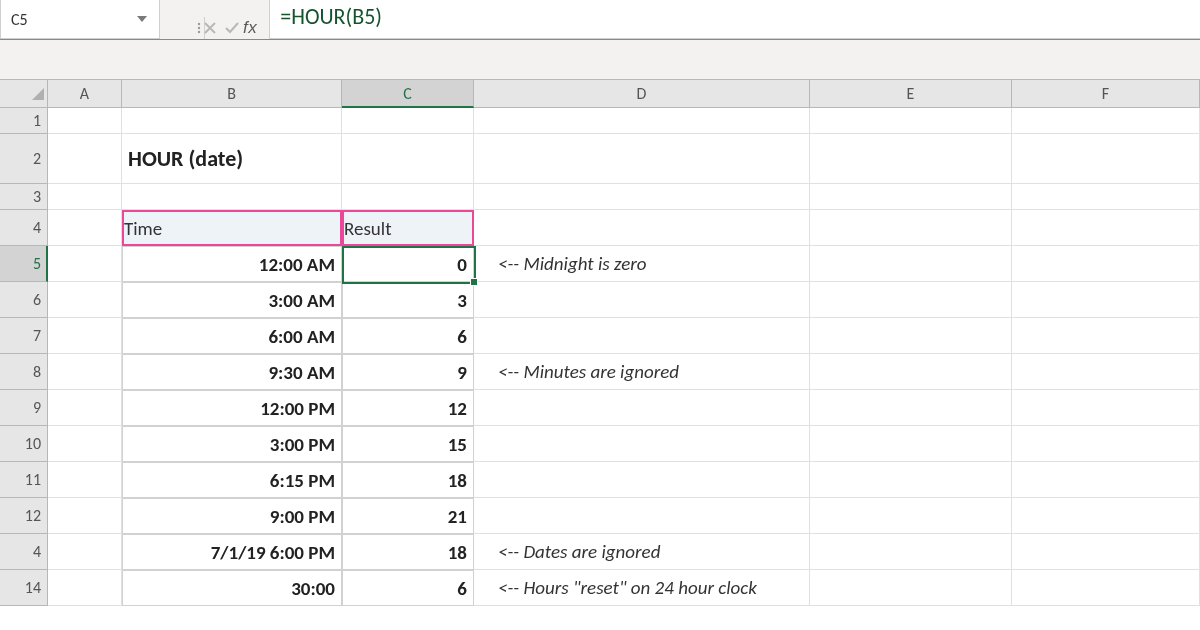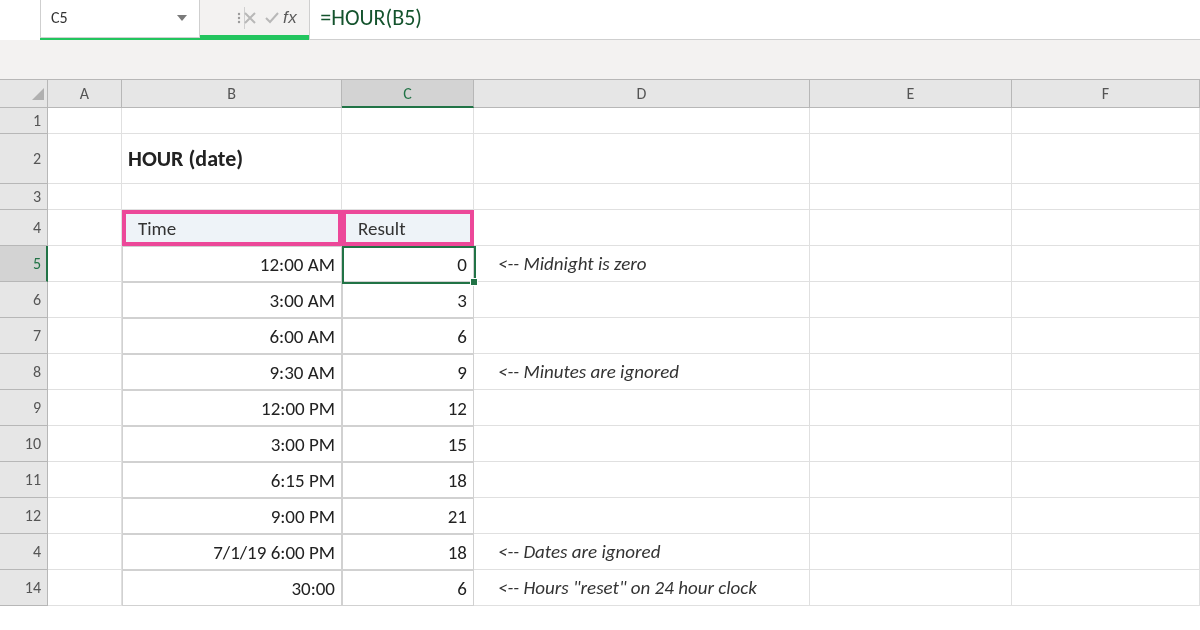--- a/index.html
+++ b/index.html
@@ -10,25 +10,24 @@
     background: #fff;
     width: 1200px;
     height: 630px;
     overflow: hidden;
     user-select: none;
   }
 
   
   .formula-bar-row {
     display: flex;
-    align-items: center;
+    align-items: flex-end;
     height: 40px;
     background: #f3f2f1;
-    border-bottom: 5px solid #22c55e;
-    margin-left: 40px;
+    border-bottom: 1px solid #22c55e;
   }
   .name-box {
     width: 160px;
     height: 40px;
     display: flex;
     align-items: center;
     padding: 0 8px;
     background: #fff;
     border: 1px solid #cfcfcf;
     margin: 0 0 0 0;
@@ -142,30 +141,30 @@
   
   .r1 { height: 26px; }
   .r2 { height: 50px; }
   .r3 { height: 26px; }
   .rD { height: 36px; }  
   .r4 { height: 36px; }
 
   
   .th {
     background: #eef3f8;
-    border: 4px solid #ec4899;
+    border: 2px solid #ec4899;
     font-weight: 400;
     color: #333;
-    padding-left: 12px;
+    padding-left: 0;
   }
   .td {
     border: 1px solid #d1d1d1;
     padding-right: 6px;
   }
-  .td.right { justify-content: flex-end; }
+  .td.right { justify-content: flex-end; font-weight: bold; }
   .title {
     font-weight: 700;
     font-size: 22px;
     color: #222;
   }
   .note {
     font-style: italic;
     color: #333;
     padding-left: 24px;
   }

